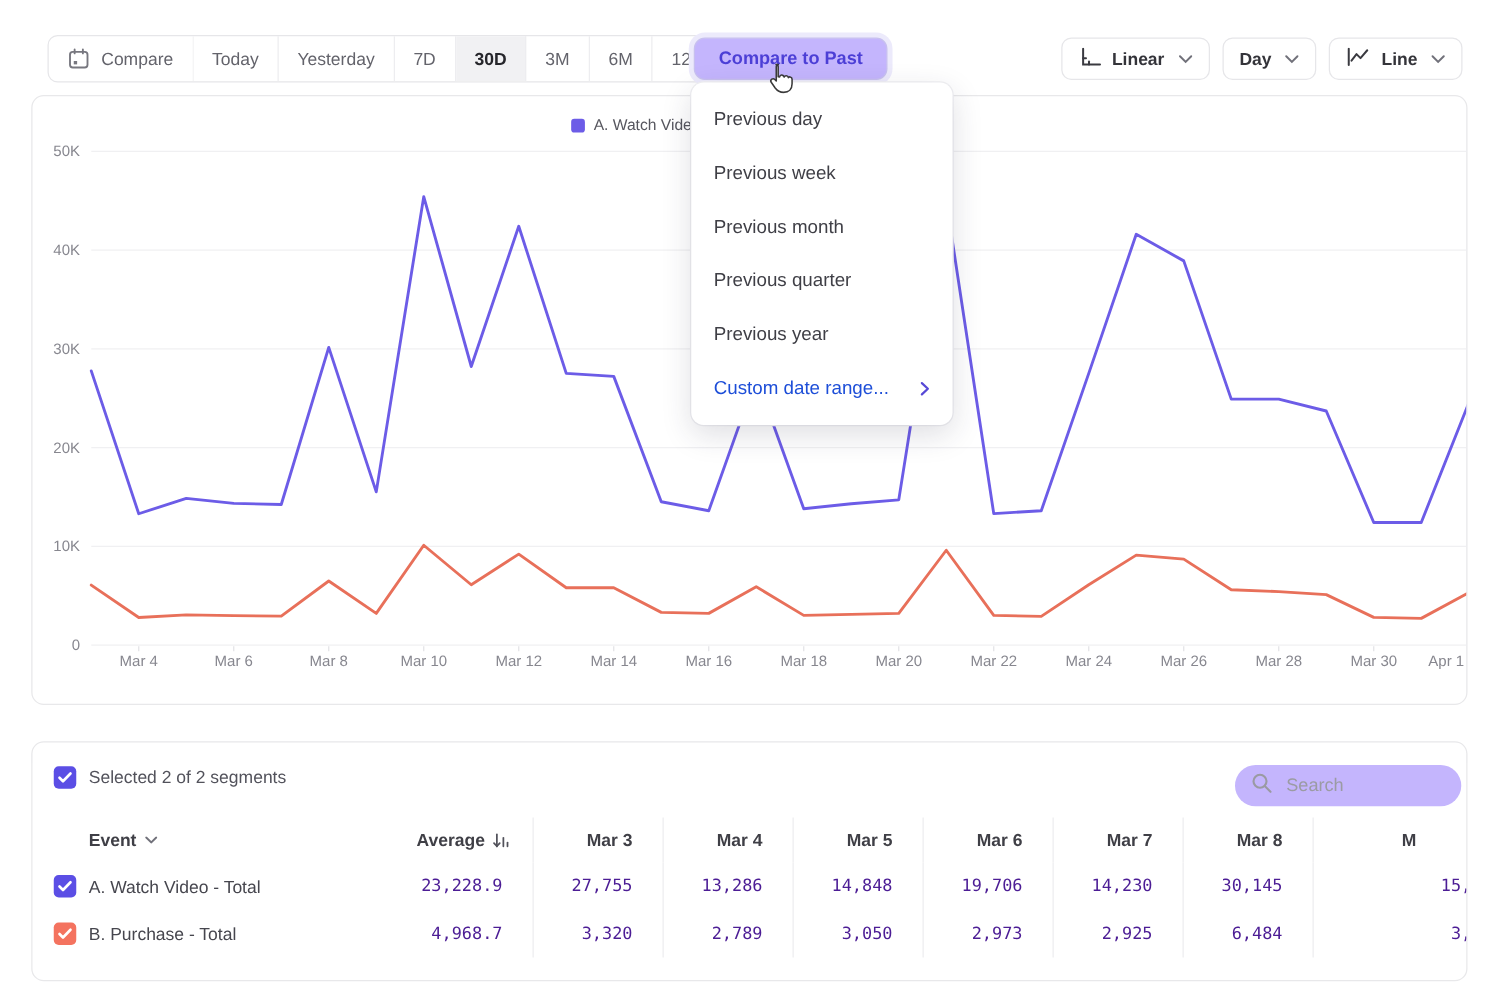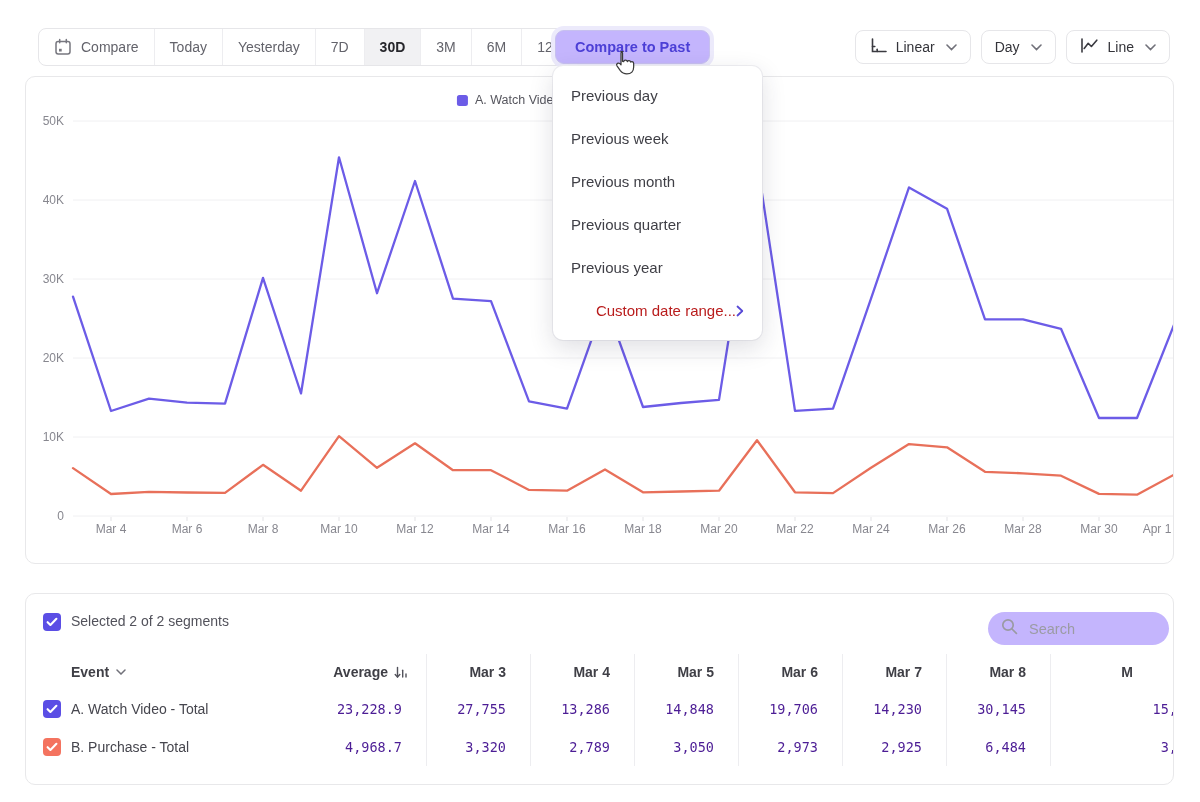--- a/index.html
+++ b/index.html
@@ -31,21 +31,21 @@
     display:flex; align-items:center;
     background:#c4b5fd; color:#4c3fd6; font-weight:bold; font-size:14.5px;
     border:1px solid #c7c0ef; border-radius:9px; cursor:pointer;
     box-shadow:0 0 0 4px #eceafb; font-family:inherit;
   }
 
   .right-btns { position:absolute; right:30px; top:30px; display:flex; gap:10px; }
   .tool-btn {
     height:34px; display:flex; align-items:center; gap:9px; padding:0 13px;
     border:1px solid #e6e6e9; border-radius:8px; background:#fff;
-    font-size:14px; color:#34343a; font-weight:normal; cursor:pointer; font-family:inherit;
+    font-size:14px; color:#34343a; font-weight:bold; cursor:pointer; font-family:inherit;
   }
   .tool-btn .chev { margin-left:2px; display:flex; }
 
   
   .chart-card {
     position:absolute; left:25px; top:76px; width:1149px; height:488px;
     border:1px solid #e8e8ea; border-radius:10px; background:#fff; overflow:hidden;
   }
   .chart-svg { position:absolute; left:0; top:0; }
   .ax { font-family:"Liberation Sans",sans-serif; font-size:12px; fill:#87878f; }
@@ -59,21 +59,21 @@
   
   .menu {
     position:absolute; left:553px; top:66px; width:209px; padding:8px 0;
     background:#fff; border-radius:10px; z-index:40;
     box-shadow:0 8px 24px rgba(40,40,70,.15), 0 0 0 1px #f1f1f4;
   }
   .menu-item {
     height:43px; display:flex; align-items:center; padding:0 18px;
     font-size:15px; color:#3f3f46; cursor:pointer;
   }
-  .menu-item.custom { color:#b91c1c; justify-content:flex-end; }
+  .menu-item.custom { color:#1d4ed8; justify-content:space-between; }
 
   .cursor-hand { position:absolute; left:612px; top:50px; z-index:60; pointer-events:none; }
 
   
   .table-card {
     position:absolute; left:25px; top:593px; width:1149px; height:192px;
     border:1px solid #e8e8ea; border-radius:10px; background:#fff; overflow:hidden;
   }
   .checkbox {
     width:18px; height:18px; border-radius:4px; flex:none;

